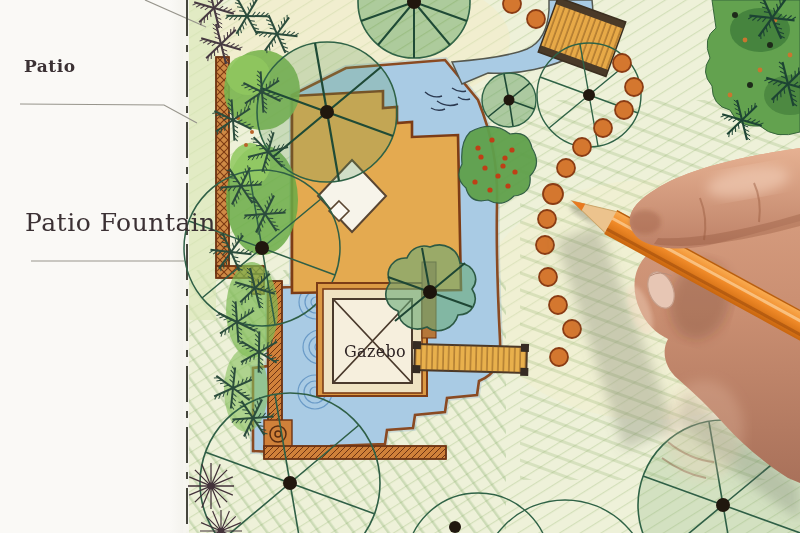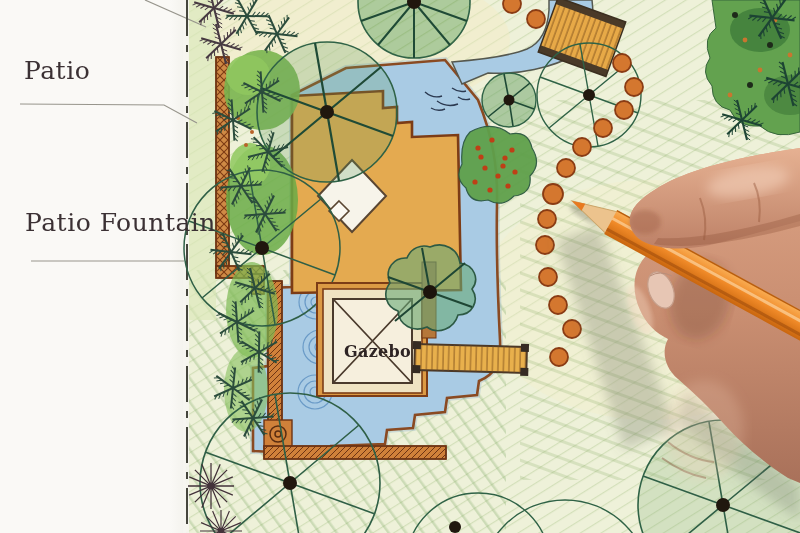--- a/index.html
+++ b/index.html
@@ -2,23 +2,23 @@
 <html><head>
 <meta charset="utf-8">
 <style>
   html,body{margin:0;padding:0;background:#222;}
   .stage{position:relative;width:800px;height:533px;overflow:hidden;
          font-family:"DejaVu Serif","Liberation Serif",serif;background:#f9f8f4;}
   .paper{position:absolute;left:0;top:0;width:190px;height:533px;
          background:linear-gradient(to right,#faf9f6 0 170px,#f1f0ea 190px);}
   svg.plan{position:absolute;left:0;top:0;}
   .lbl{position:absolute;color:#3b3134;line-height:1.05;letter-spacing:.5px;}
-  .lbl-patio{left:24px;top:58px;font-size:25px;}
+  .lbl-patio{left:24px;top:58px;font-size:17px;font-weight:bold;}
   .lbl-wf{left:25px;top:210px;font-size:25px;}
-  .lbl-gazebo{left:344px;top:344px;font-size:16px;font-weight:700;color:#2e2424;letter-spacing:.3px;}
+  .lbl-gazebo{left:344px;top:344px;font-size:16px;font-weight:400;color:#2e2424;letter-spacing:.3px;}
 </style>
 </head>
 <body>
 
 <div class="stage">
 
   <div class="paper"></div>
 
   <svg class="plan" width="800" height="533" viewBox="0 0 800 533" xmlns="http://www.w3.org/2000/svg">
     <defs>

